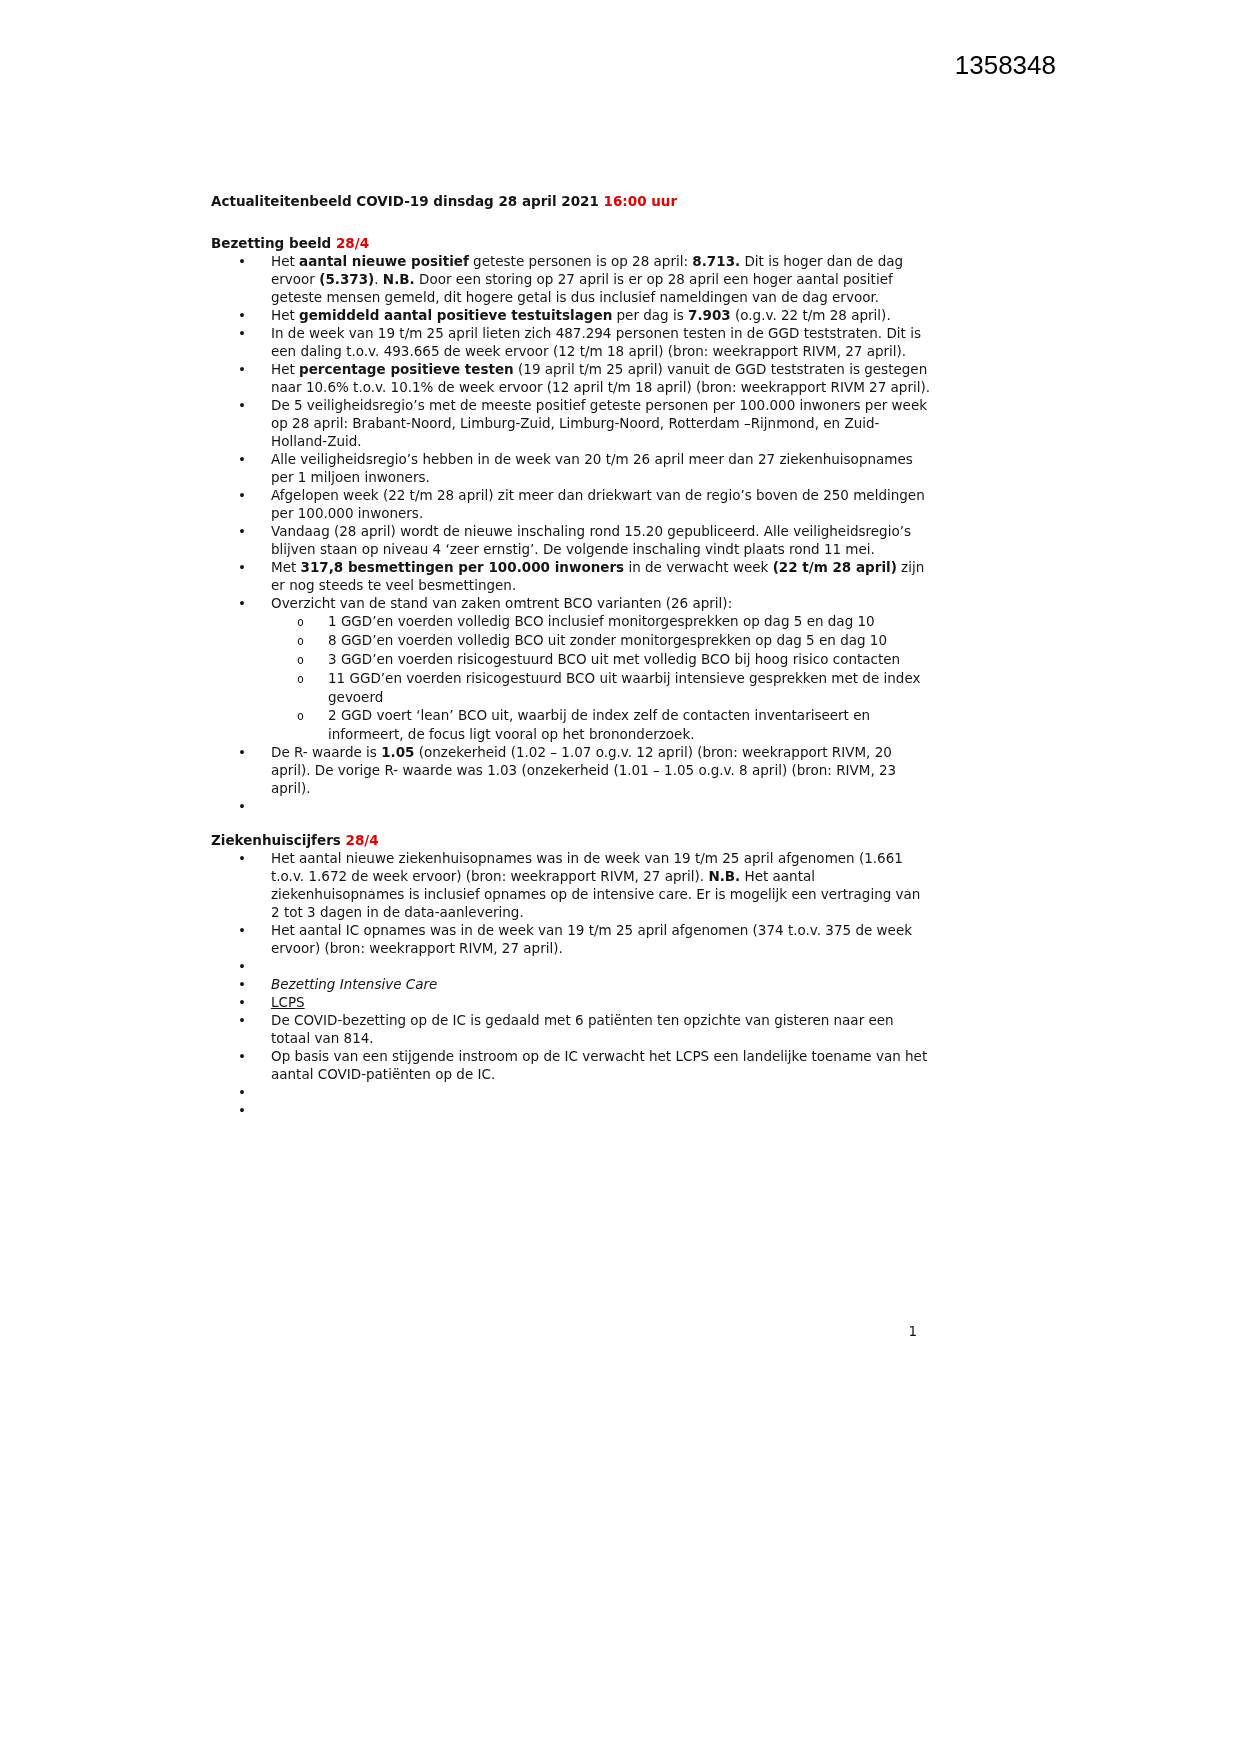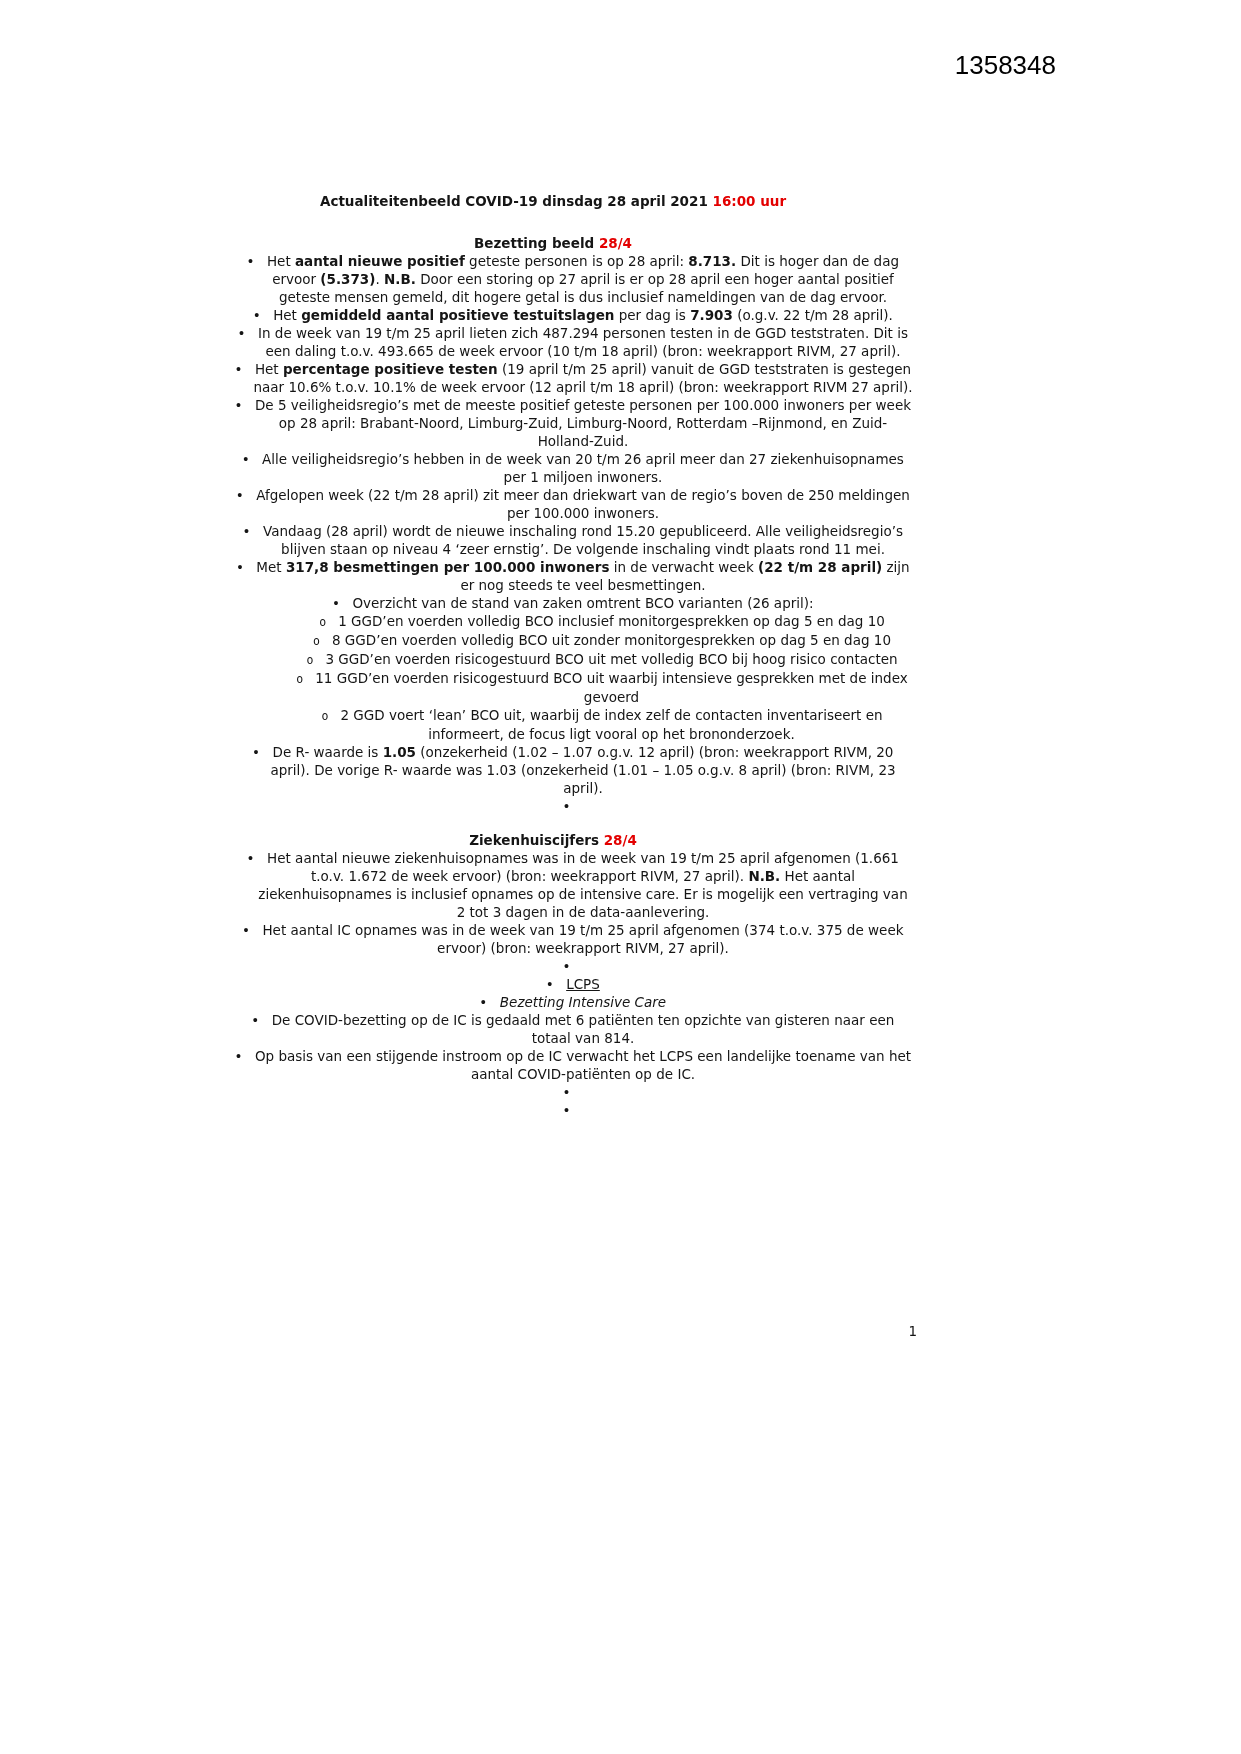--- a/index.html
+++ b/index.html
@@ -19,24 +19,23 @@
     position: absolute;
     top: 50px;
     right: 185px;
     font-size: 26px;
     line-height: 30px;
     font-family: "Liberation Sans", sans-serif;
     color: #000000;
   }
   .content {
     position: absolute;
-    left: 192px;
+    left: 211px;
     top: 192px;
     width: 722px;
-    text-align: center;
   }
   .title {
     font-weight: bold;
     margin: 0 0 24px 0;
   }
   .section-heading {
     font-weight: bold;
     margin: 0;
   }
   .section + .section { margin-top: 16px; }
@@ -73,21 +72,21 @@
 <div class="page">
   <div class="doc-number">1358348</div>
   <div class="content">
     <div class="title"><span class="b">Actualiteitenbeeld COVID-19 dinsdag 28 april 2021 </span><span class="b red">16:00 uur</span></div>
     <div>
         <div class="section">
           <div class="section-heading"><span class="b">Bezetting beeld </span><span class="b red">28/4</span></div>
           <ul class="bullets">
             <li class="l1"><span class="bullet">•</span><span><span class="">Het </span><span class="b">aantal nieuwe positief</span><span class=""> geteste personen is op 28 april: </span><span class="b">8.713.</span><span class=""> Dit is hoger dan de dag ervoor </span><span class="b">(5.373)</span><span class="">. </span><span class="b">N.B.</span><span class=""> Door een storing op 27 april is er op 28 april een hoger aantal positief geteste mensen gemeld, dit hogere getal is dus inclusief nameldingen van de dag ervoor.</span></span></li>
             <li class="l1"><span class="bullet">•</span><span><span class="">Het </span><span class="b">gemiddeld aantal positieve testuitslagen</span><span class=""> per dag is </span><span class="b">7.903</span><span class=""> (o.g.v. 22 t/m 28 april).</span></span></li>
-            <li class="l1"><span class="bullet">•</span><span><span class="">In de week van 19 t/m 25 april lieten zich 487.294 personen testen in de GGD teststraten. Dit is een daling t.o.v. 493.665 de week ervoor (10 t/m 18 april) (bron: weekrapport RIVM, 27 april).</span></span></li>
+            <li class="l1"><span class="bullet">•</span><span><span class="">In de week van 19 t/m 25 april lieten zich 487.294 personen testen in de GGD teststraten. Dit is een daling t.o.v. 493.665 de week ervoor (12 t/m 18 april) (bron: weekrapport RIVM, 27 april).</span></span></li>
             <li class="l1"><span class="bullet">•</span><span><span class="">Het </span><span class="b">percentage positieve testen</span><span class=""> (19 april t/m 25 april) vanuit de GGD teststraten is gestegen naar 10.6% t.o.v. 10.1% de week ervoor (12 april t/m 18 april) (bron: weekrapport RIVM 27 april).</span></span></li>
             <li class="l1"><span class="bullet">•</span><span><span class="">De 5 veiligheidsregio’s met de meeste positief geteste personen per 100.000 inwoners per week op 28 april: Brabant-Noord, Limburg-Zuid, Limburg-Noord, Rotterdam –Rijnmond, en Zuid-Holland-Zuid.</span></span></li>
             <li class="l1"><span class="bullet">•</span><span><span class="">Alle veiligheidsregio’s hebben in de week van 20 t/m 26 april meer dan 27 ziekenhuisopnames per 1 miljoen inwoners.</span></span></li>
             <li class="l1"><span class="bullet">•</span><span><span class="">Afgelopen week (22 t/m 28 april) zit meer dan driekwart van de regio’s boven de 250 meldingen per 100.000 inwoners.</span></span></li>
             <li class="l1"><span class="bullet">•</span><span><span class="">Vandaag (28 april) wordt de nieuwe inschaling rond 15.20 gepubliceerd. Alle veiligheidsregio’s blijven staan op niveau 4 ‘zeer ernstig’. De volgende inschaling vindt plaats rond 11 mei.</span></span></li>
             <li class="l1"><span class="bullet">•</span><span><span class="">Met </span><span class="b">317,8 besmettingen per 100.000 inwoners</span><span class=""> in de verwacht week </span><span class="b">(22 t/m 28 april)</span><span class=""> zijn er nog steeds te veel besmettingen.</span></span></li>
             <li class="l1"><span class="bullet">•</span><span><span class="">Overzicht van de stand van zaken omtrent BCO varianten (26 april):</span></span></li>
             <li class="l2"><span class="bullet">o</span><span><span class="">1 GGD’en voerden volledig BCO inclusief monitorgesprekken op dag 5 en dag 10</span></span></li>
             <li class="l2"><span class="bullet">o</span><span><span class="">8 GGD’en voerden volledig BCO uit zonder monitorgesprekken op dag 5 en dag 10</span></span></li>
             <li class="l2"><span class="bullet">o</span><span><span class="">3 GGD’en voerden risicogestuurd BCO uit met volledig BCO bij hoog risico contacten</span></span></li>
@@ -96,22 +95,22 @@
             <li class="l1"><span class="bullet">•</span><span><span class="">De R- waarde is </span><span class="b">1.05</span><span class=""> (onzekerheid (1.02 – 1.07 o.g.v. 12 april) (bron: weekrapport RIVM, 20 april).  De vorige R- waarde was 1.03 (onzekerheid (1.01 – 1.05 o.g.v. 8 april) (bron: RIVM, 23 april).</span></span></li>
             <li class="l1"><span class="bullet">•</span><span></span></li>
           </ul>
         </div>
         <div class="section">
           <div class="section-heading"><span class="b">Ziekenhuiscijfers </span><span class="b red">28/4</span></div>
           <ul class="bullets">
             <li class="l1"><span class="bullet">•</span><span><span class="">Het aantal nieuwe ziekenhuisopnames was in de week van 19 t/m 25 april afgenomen (1.661 t.o.v. 1.672 de week ervoor) (bron: weekrapport RIVM, 27 april). </span><span class="b">N.B.</span><span class=""> Het aantal ziekenhuisopnames is inclusief opnames op de intensive care. Er is mogelijk een vertraging van 2 tot 3 dagen in de data-aanlevering.</span></span></li>
             <li class="l1"><span class="bullet">•</span><span><span class="">Het aantal IC opnames was in de week van 19 t/m 25 april afgenomen (374 t.o.v. 375 de week ervoor) (bron: weekrapport RIVM, 27 april).</span></span></li>
             <li class="l1"><span class="bullet">•</span><span></span></li>
+            <li class="l1"><span class="bullet">•</span><span><span class="i">Bezetting Intensive Care</span></span></li>
             <li class="l1"><span class="bullet">•</span><span><span class="u">LCPS</span></span></li>
-            <li class="l1"><span class="bullet">•</span><span><span class="i">Bezetting Intensive Care</span></span></li>
             <li class="l1"><span class="bullet">•</span><span><span class="">De COVID-bezetting op de IC is gedaald met 6 patiënten ten opzichte van gisteren naar een totaal van 814.</span></span></li>
             <li class="l1"><span class="bullet">•</span><span><span class="">Op basis van een stijgende instroom op de IC verwacht het LCPS een landelijke toename van het aantal COVID-patiënten op de IC.</span></span></li>
             <li class="l1"><span class="bullet">•</span><span></span></li>
             <li class="l1"><span class="bullet">•</span><span></span></li>
           </ul>
         </div>
       </div>
   </div>
   <div class="page-number">1</div>
 </div>

